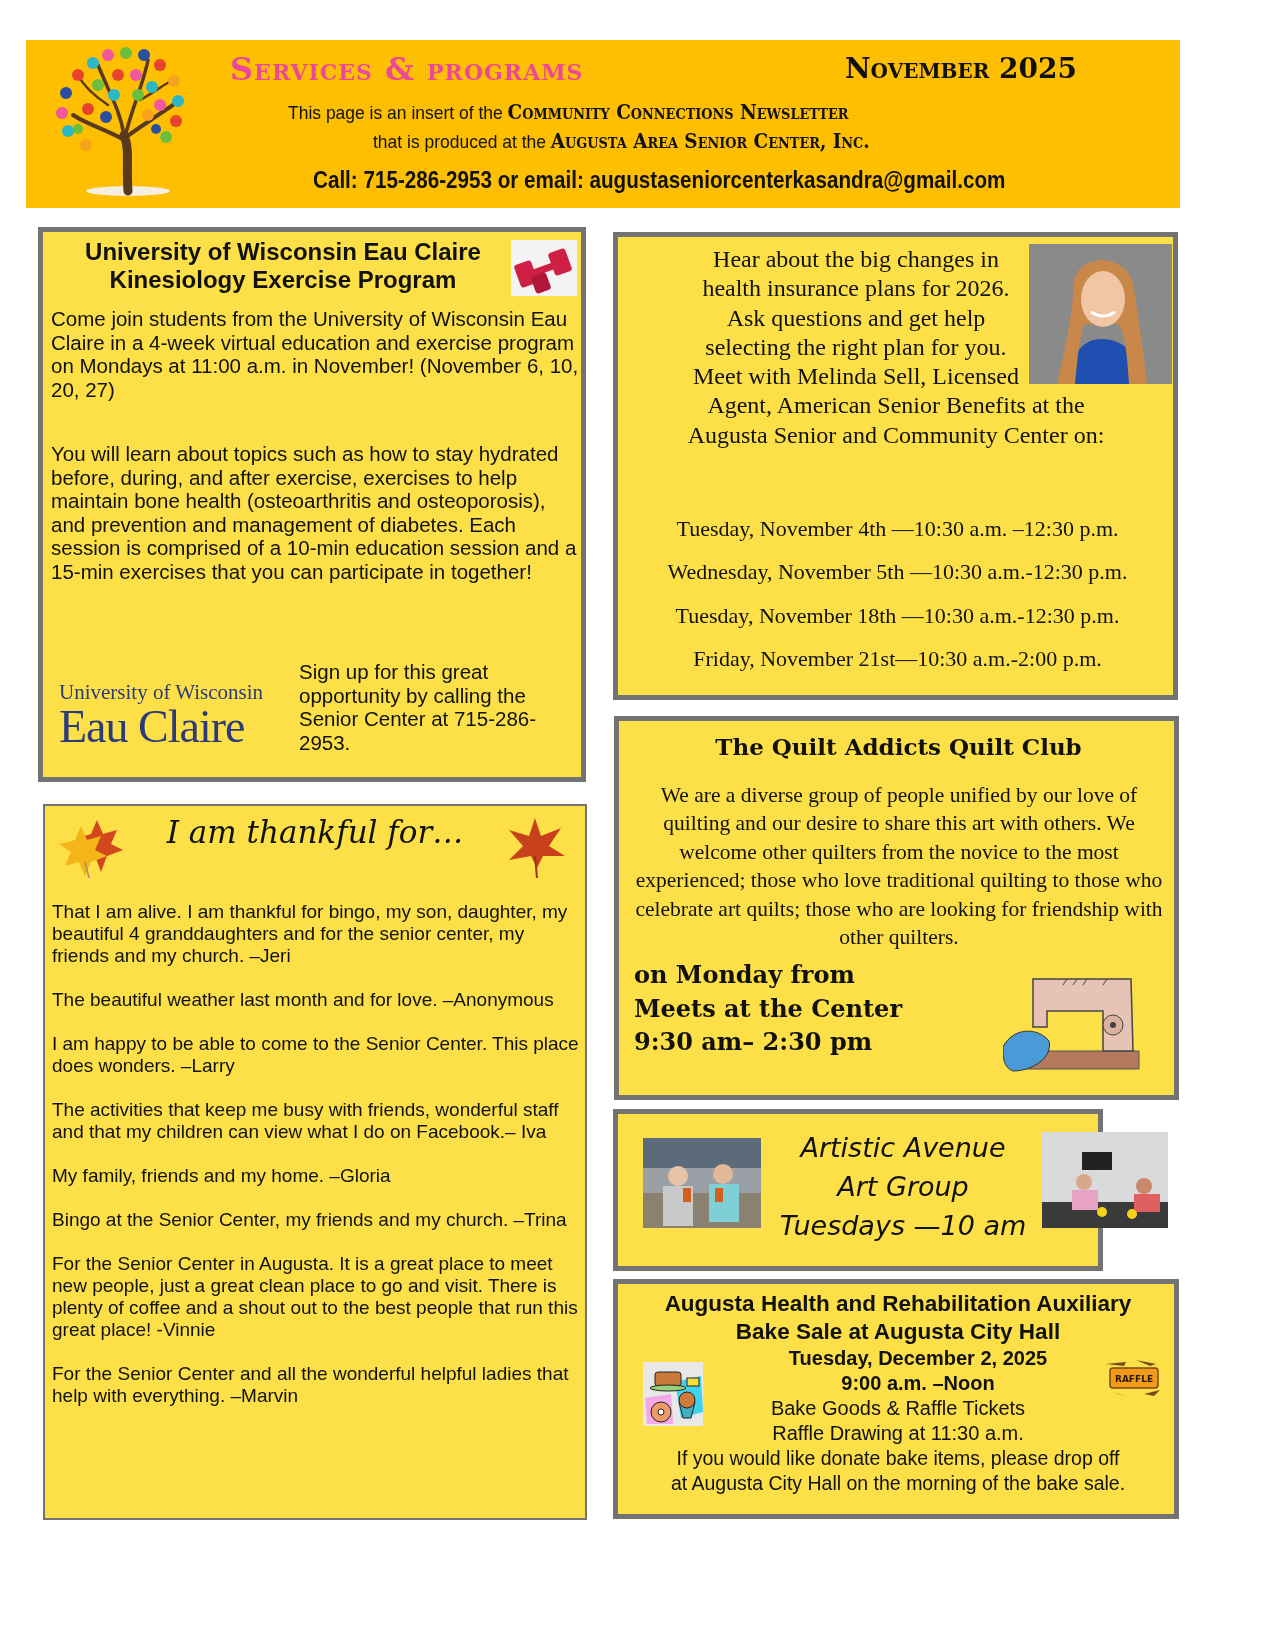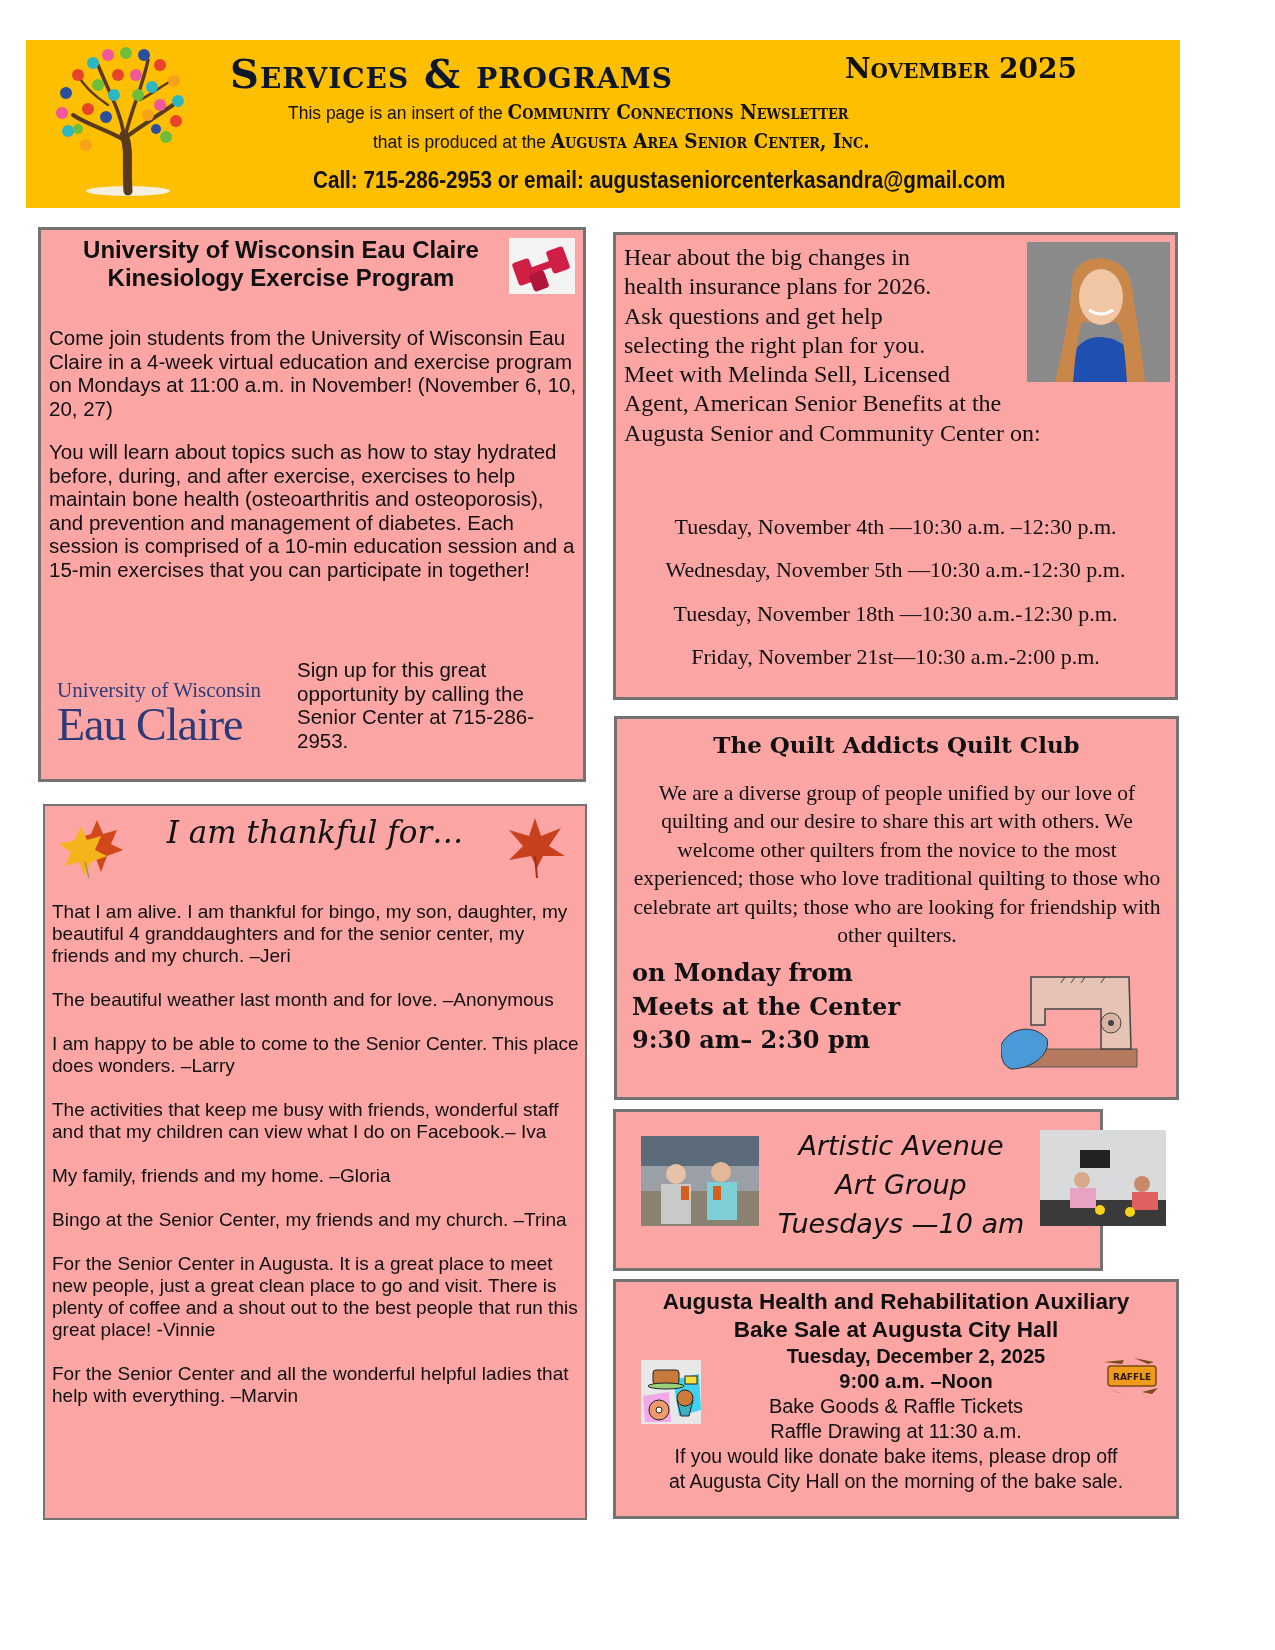--- a/index.html
+++ b/index.html
@@ -1,47 +1,47 @@
 <!DOCTYPE html>
 <html><head>
 <meta charset="utf-8">
 <style>
   html,body{margin:0;padding:0;background:#fff;}
   body{width:1275px;height:1650px;position:relative;overflow:hidden;font-family:"DejaVu Sans",sans-serif;color:#111;}
   .abs{position:absolute;}
   
   .header{left:26px;top:40px;width:1154px;height:168px;background:#FDBF00;}
   .tree{left:48px;top:45px;width:140px;height:152px;}
-  .title{left:230px;top:50px;font-family:"DejaVu Serif",serif;font-weight:bold;font-size:40px;font-variant:small-caps;letter-spacing:1px;color:#0f172a;white-space:nowrap;}
+  .title{left:230px;top:50px;font-family:"DejaVu Serif",serif;font-weight:bold;font-size:32px;font-variant:small-caps;letter-spacing:1px;color:#ec4899;white-space:nowrap;}
   .month{left:845px;top:52px;font-family:"DejaVu Serif",serif;font-weight:bold;font-size:28px;font-variant:small-caps;white-space:nowrap;}
   .sub1{left:288px;top:100px;width:820px;font-family:"Liberation Sans",sans-serif;font-size:19px;white-space:nowrap;transform:scaleX(0.92);transform-origin:left;}
   .sub2{left:373px;top:129px;font-family:"Liberation Sans",sans-serif;font-size:19px;white-space:nowrap;transform:scaleX(0.92);transform-origin:left;}
   .sc{font-family:"DejaVu Serif",serif;font-weight:bold;font-variant:small-caps;font-size:20px;}
   .contact{left:313px;top:166px;font-family:"Liberation Sans",sans-serif;font-weight:bold;font-size:24px;white-space:nowrap;transform:scaleX(0.86);transform-origin:left;}
   
-  .box{border:3px solid #737373;box-sizing:border-box;background:#fca5a5;text-decoration:underline;}
+  .box{border:5px solid #737373;box-sizing:border-box;background:#fde047;text-decoration:underline;}
   
   .b1{left:38px;top:227px;width:548px;height:555px;}
   .b1 h2{margin:0;position:absolute;left:20px;top:6px;width:440px;text-align:center;font-family:"Liberation Sans",sans-serif;font-weight:bold;font-size:24px;line-height:28px;}
   .dumbbell{position:absolute;left:468px;top:8px;width:66px;height:56px;background:#f3f3f3;}
   .b1 .p{position:absolute;left:8px;width:530px;font-family:"Liberation Sans",sans-serif;font-size:20.5px;line-height:23.5px;}
   .uwec{position:absolute;left:16px;top:448px;width:230px;color:#2a3b78;font-family:"Liberation Serif",serif;}
   .uwec .l1{font-size:21px;line-height:24px;white-space:nowrap;}
   .uwec .l2{font-size:46px;line-height:46px;white-space:nowrap;letter-spacing:-1px;}
   .signup{position:absolute;left:256px;top:428px;width:280px;font-family:"Liberation Sans",sans-serif;font-size:20.5px;line-height:23.5px;}
   
   .b2{left:43px;top:804px;width:544px;height:716px;border-width:2px;}
   .thank-title{position:absolute;left:90px;top:8px;width:360px;text-align:center;font-family:"DejaVu Serif",serif;font-style:italic;font-size:31px;}
   .leaf1{position:absolute;left:12px;top:10px;width:70px;height:62px;}
   .leaf2{position:absolute;left:458px;top:10px;width:64px;height:62px;}
   .quotes{position:absolute;left:7px;top:95px;width:530px;font-family:"Liberation Sans",sans-serif;font-size:19px;line-height:22px;}
   .quotes .q{margin:0 0 22px 0;}
   
   .b3{left:613px;top:232px;width:565px;height:468px;}
-  .ins-text{position:absolute;left:8px;top:8px;width:460px;font-family:"Liberation Serif",serif;font-size:24px;line-height:29.3px;}
+  .ins-text{position:absolute;left:8px;top:8px;width:460px;font-family:"Liberation Serif",serif;font-size:24px;line-height:29.3px;text-align:center;}
   .ins-text .wide{width:540px;}
   .photo{position:absolute;left:411px;top:7px;width:143px;height:140px;background:linear-gradient(135deg,#5a5a5a,#9a9a9a 50%,#6a6a6a);overflow:hidden;}
   .sched{position:absolute;left:0;top:270px;width:559px;text-align:center;font-family:"Liberation Serif",serif;font-size:22px;}
   .sched div{height:43.3px;line-height:43.3px;white-space:nowrap;}
   
   .b4{left:614px;top:716px;width:565px;height:384px;}
   .quilt-title{position:absolute;left:0;top:12px;width:559px;text-align:center;font-family:"DejaVu Serif",serif;font-weight:bold;font-size:23px;}
   .quilt-body{position:absolute;left:10px;top:60px;width:540px;text-align:center;font-family:"Liberation Serif",serif;font-size:21.5px;line-height:28.4px;}
   .meets{position:absolute;left:15px;top:237px;width:320px;font-family:"DejaVu Serif",serif;font-weight:bold;font-size:24px;line-height:33.5px;}
   .sewing{position:absolute;left:384px;top:246px;width:140px;height:108px;}
@@ -113,21 +113,21 @@
 <div class="abs box b1">
   <h2><span>University of Wisconsin Eau Claire</span><br><span>Kinesiology  Exercise Program</span></h2>
   <svg class="dumbbell" viewBox="0 0 66 56">
     <g fill="#d01f45">
       <rect x="6" y="22" width="18" height="24" rx="3" transform="rotate(-20 15 34)"></rect>
       <rect x="40" y="10" width="18" height="24" rx="3" transform="rotate(-20 49 22)"></rect>
       <rect x="18" y="26" width="28" height="7" transform="rotate(-20 32 29)"></rect>
       <rect x="22" y="34" width="16" height="18" rx="3" fill="#b0153a" transform="rotate(-20 30 43)"></rect>
     </g>
   </svg>
-  <div class="p" style="top:96px">Come join students from the University of Wisconsin Eau Claire in a 4-week virtual education and exercise program on Mondays at 11:00 a.m. in November! (November 6, 10, 20, 27)</div>
+  <div class="p" style="top:75px">Come join students from the University of Wisconsin Eau Claire in a 4-week virtual education and exercise program on Mondays at 11:00 a.m. in November! (November 6, 10, 20, 27)</div>
   <div class="p" style="top:210px">You will learn about topics such as how to stay hydrated before, during, and after exercise, exercises to help maintain bone health (osteoarthritis and osteoporosis), and prevention and management of diabetes. Each session is comprised of a 10-min education session and a 15-min exercises that you can participate in together!</div>
   <div class="uwec">
     <div class="l1">University of Wisconsin</div>
     <div class="l2">Eau Claire</div>
   </div>
   <div class="signup">Sign up for this great opportunity by calling the Senior Center at 715-286-2953.</div>
 </div>
 
 <div class="abs box b2">
   <svg class="leaf1" viewBox="0 0 70 62">

